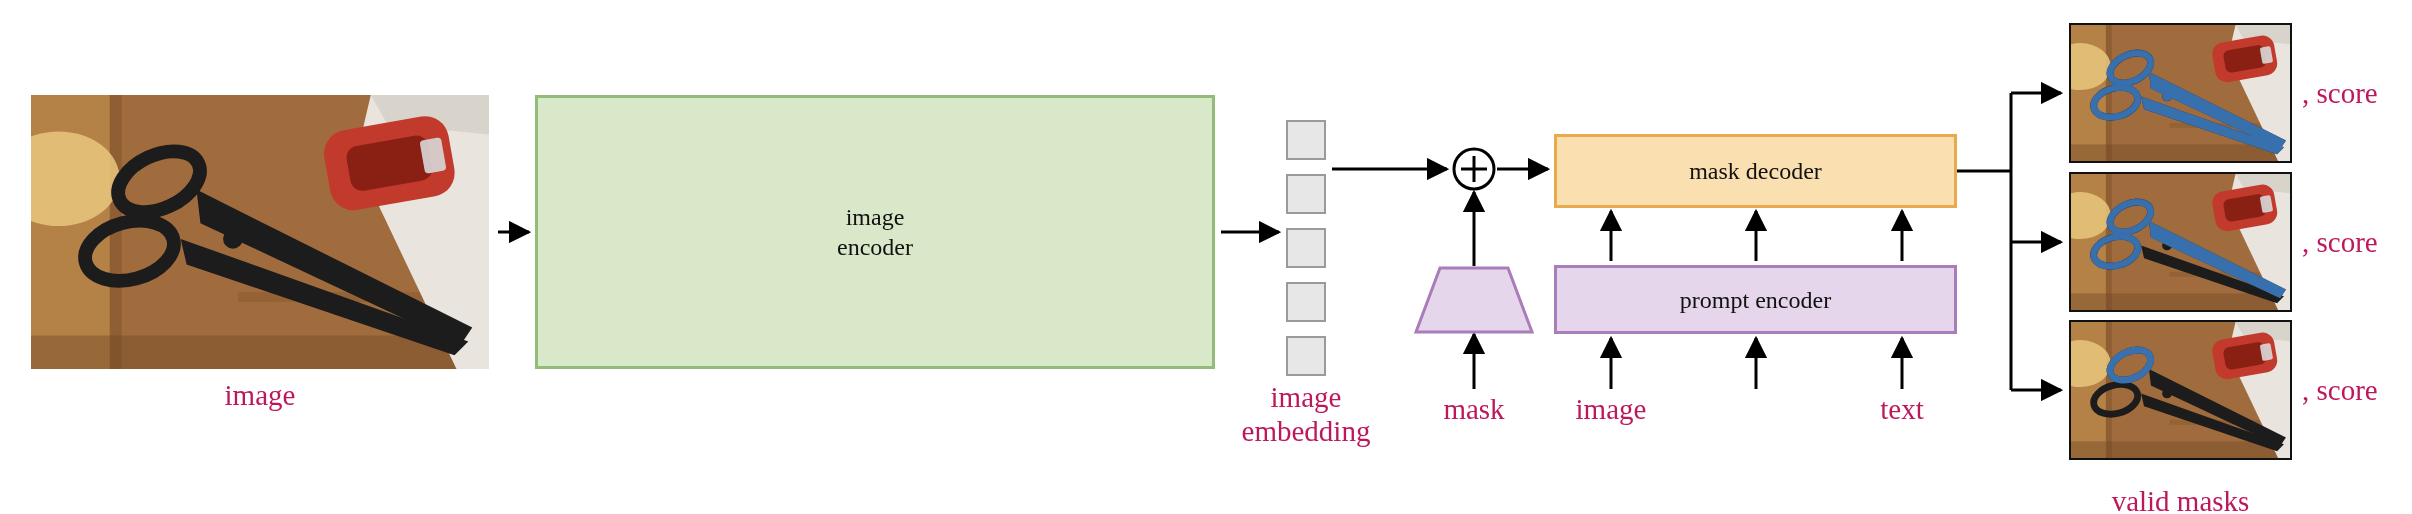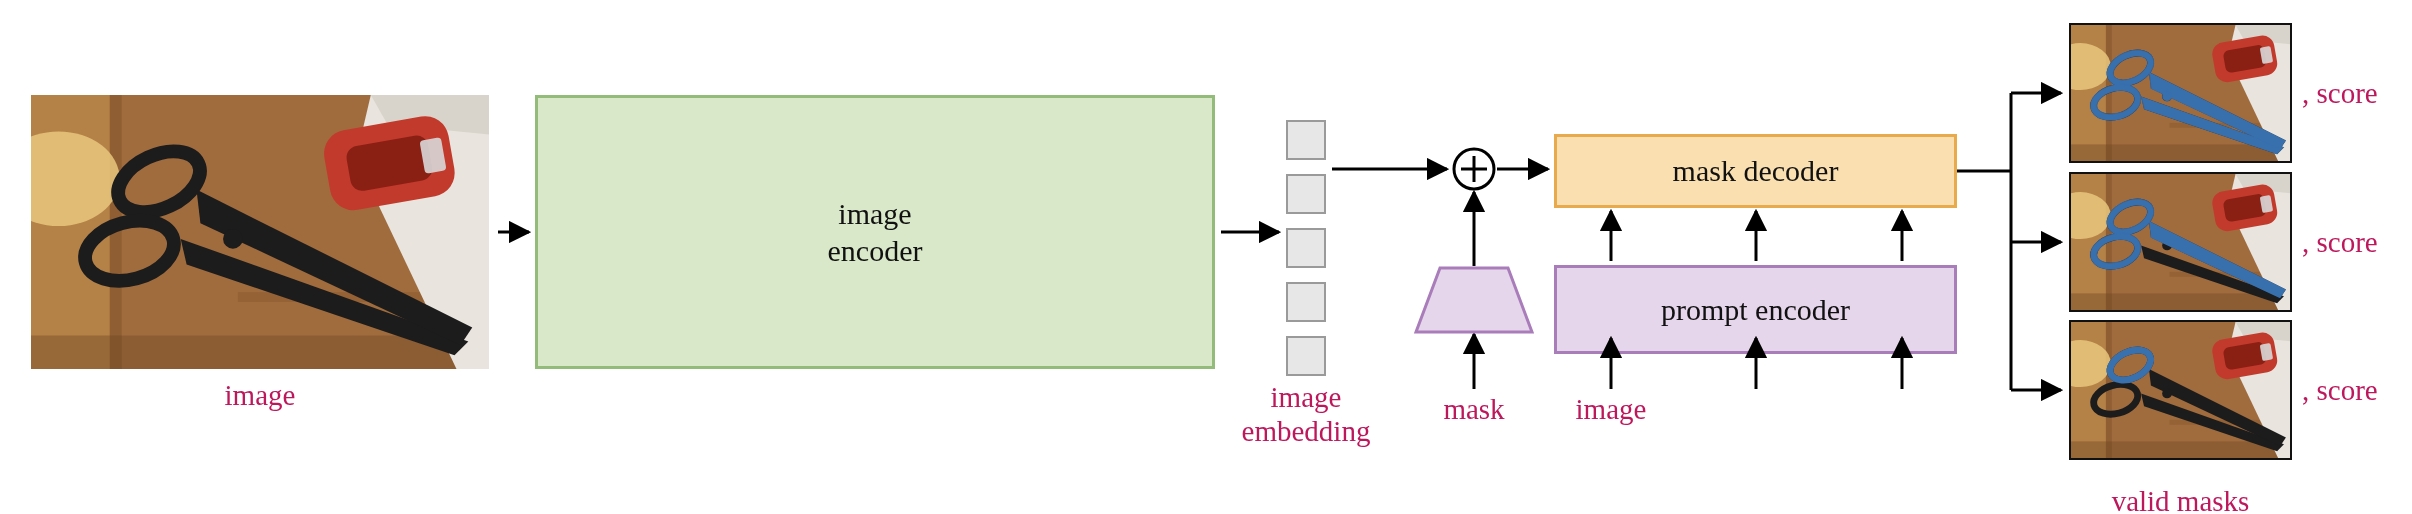--- a/index.html
+++ b/index.html
@@ -11,25 +11,25 @@
   }
   .canvas { position:relative; width:2412px; height:514px; overflow:hidden; background:#fff; }
   .label {
     position:absolute; font-size:29px; line-height:1.18;
     text-align:center; white-space:pre-line; color:#be185d;
   }
   .label.left { text-align:left; }
   .box {
     position:absolute; border:3px solid; display:flex;
     align-items:center; justify-content:center;
-    font-size:30px; white-space:pre-line; text-align:center; line-height:1.25;
+    font-size:24px; white-space:pre-line; text-align:center; line-height:1.25;
   }
   .encoder-box { left:535px; top:95px; width:680px; height:274px; background:#d9e8c8; border-color:#93bb79; }
   .decoder-box { left:1554px; top:134px; width:403px; height:74px; background:#fadfb0; border-color:#e9a94d; }
-  .prompt-box  { left:1554px; top:265px; width:403px; height:89px; background:#e6d6eb; border-color:#a97cba; }
+  .prompt-box  { left:1554px; top:265px; width:403px; height:69px; background:#e6d6eb; border-color:#a97cba; }
   .token {
     position:absolute; left:1286px; width:40px; height:40px;
     background:#e7e7e7; border:2px solid #9a9a9a;
   }
   .photo {
     position:absolute; left:31px; top:95px; width:458px; height:274px;
   }
   .photo svg { display:block; width:100%; height:100%; }
   .thumb {
     position:absolute; left:2069px; width:223px; height:140px;
@@ -114,20 +114,21 @@
   </div>
 
   <div class="box prompt-box">
     <span>prompt encoder</span>
   </div>
 
   <div class="conv-label">conv</div>
 
   <div class="label" style="left:1394px; top:392px; width:160px;">mask</div>
   <div class="label" style="left:1531px; top:392px; width:160px;">image</div>
+  <div class="label" style="left:1822px; top:392px; width:160px;">text</div>
 
   <div class="thumb" style="top:23px;">
     <svg viewBox="0 0 465 278" preserveAspectRatio="xMidYMid slice">
       <use href="#photo-scene"></use>
       <g color="#3d7bc0" opacity="0.9">
           <use href="#scissors"></use>
         </g>
     </svg>
   </div>
   <div class="thumb" style="top:172px;">

